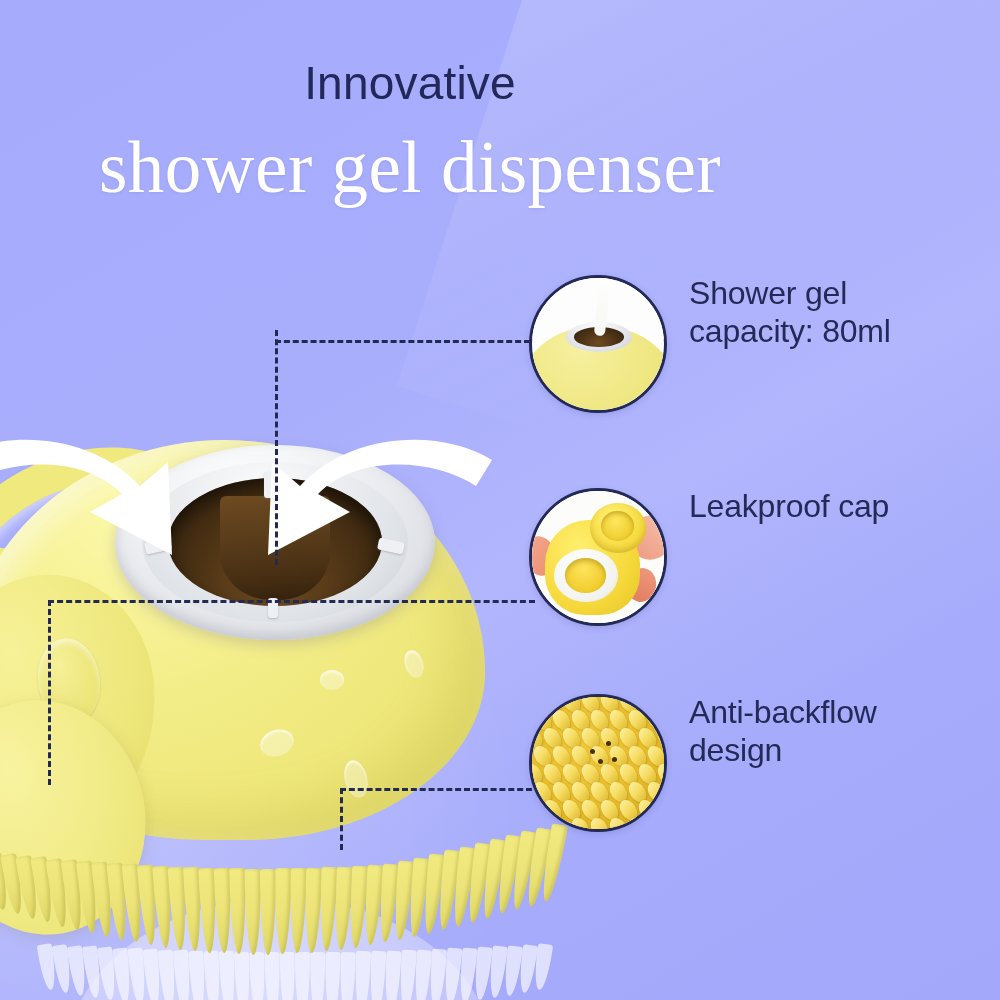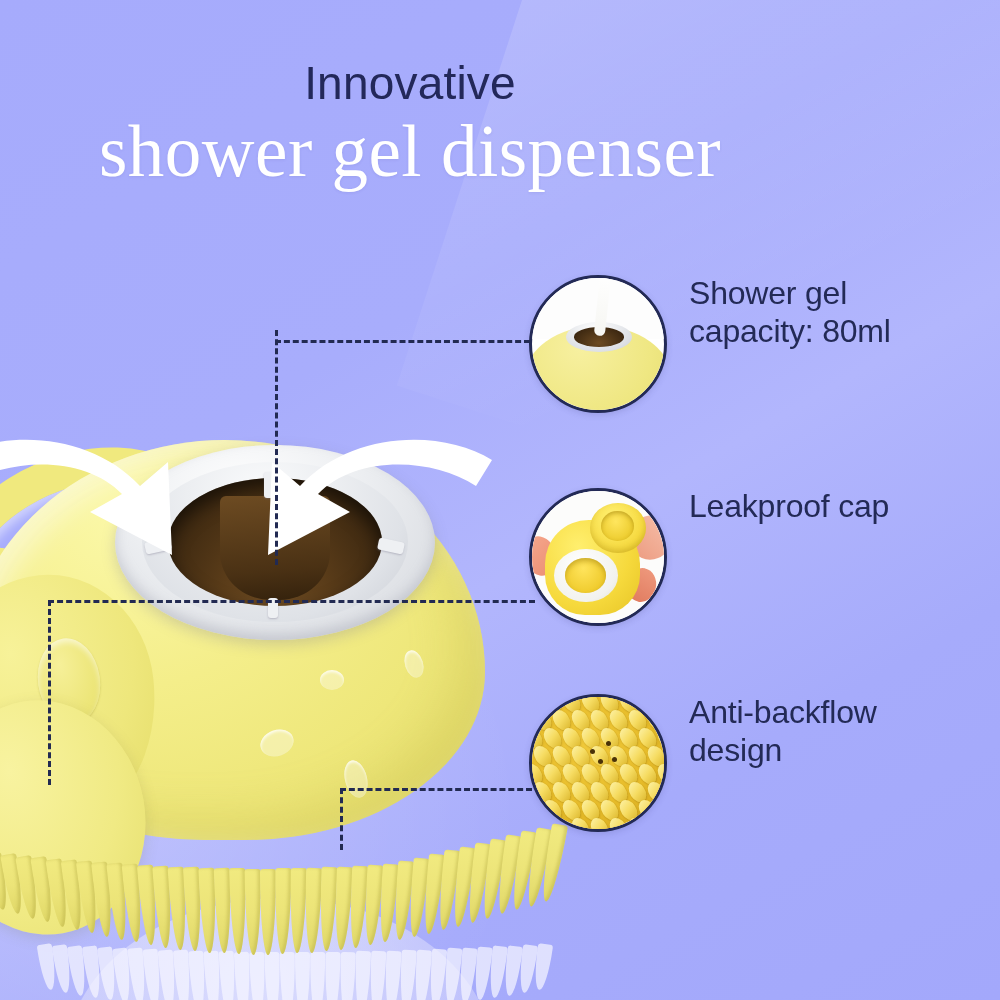--- a/index.html
+++ b/index.html
@@ -22,21 +22,21 @@
   }
 
   
   .title-wrap{position:absolute;top:60px;left:0;width:820px;text-align:center;}
   .kicker{
     font-family:"Liberation Sans",sans-serif;
     font-size:46px;color:#23285a;letter-spacing:.2px;line-height:1;
   }
   .headline{
     font-family:"Liberation Serif",serif;
-    font-size:73px;color:#ffffff;line-height:1.05;margin-top:8px;letter-spacing:.5px;
+    font-size:73px;color:#ffffff;line-height:1.05;margin-top:24px;letter-spacing:.5px;
     text-shadow:0 1px 3px rgba(60,60,140,.10);
   }
 
   
   #product{position:absolute;left:-210px;top:400px;width:760px;height:620px;}
 
   
   .handle{
     position:absolute;left:140px;top:55px;width:230px;height:150px;
     border:34px solid #f0e97e;border-radius:50% 50% 48% 48%;

